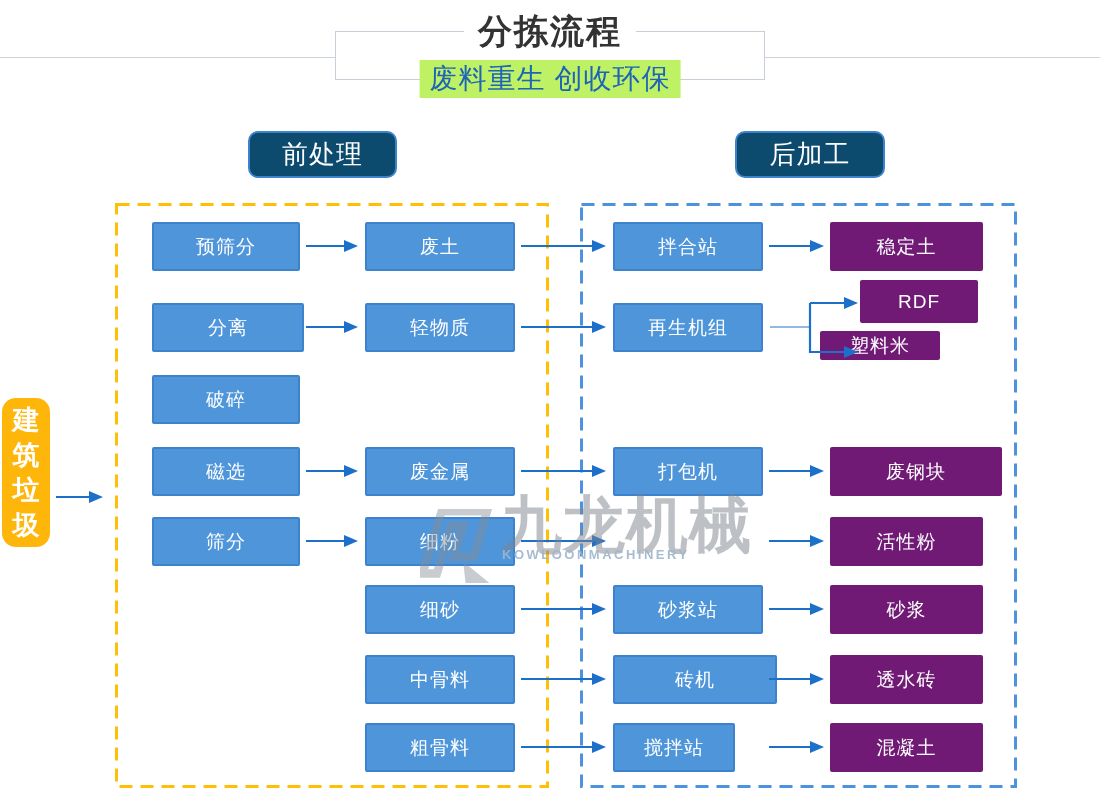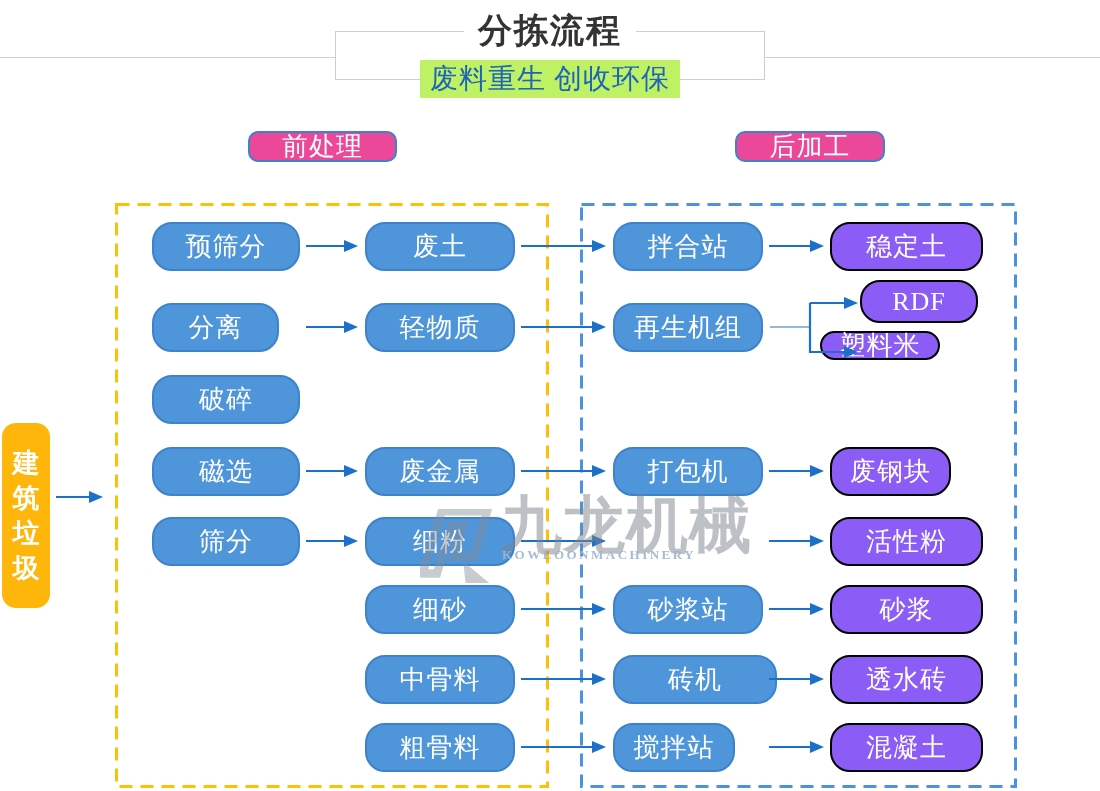--- a/index.html
+++ b/index.html
@@ -1,46 +1,46 @@
 <!DOCTYPE html>
 <html><head>
 <meta charset="utf-8">
 <style>
   html,body{margin:0;padding:0;background:#fff;}
   .canvas{
     position:relative;width:1100px;height:791px;overflow:hidden;background:#fff;
-    font-family:Liberation Serif, serif;
+    font-family:Liberation Sans, sans-serif;
   }
   .header-line{position:absolute;left:0;top:57px;width:1100px;height:1px;background:#cdd2da;z-index:0;}
   .title-box{position:absolute;left:335px;top:31px;width:428px;height:47px;background:#fff;border:1px solid #c9cfd8;z-index:1;}
   .main-title{
     position:absolute;left:50%;top:-22px;transform:translateX(-50%);
     background:#fff;padding:0 14px;white-space:nowrap;
     font-size:34px;font-weight:bold;color:#333;line-height:42px;letter-spacing:2px;
   }
   .sub-title{
     position:absolute;left:50%;top:28px;transform:translateX(-50%);
     background:#bef264;padding:0 10px;white-space:nowrap;
     font-size:28px;color:#1e64b8;line-height:38px;letter-spacing:1px;
   }
   .section-label{
-    position:absolute;height:31px;border-radius:10px;z-index:2;
-    background:#ec4899;border:2px solid #3c82cd;box-sizing:border-box;
+    position:absolute;height:47px;border-radius:10px;z-index:2;
+    background:#0c4a6e;border:2px solid #3c82cd;box-sizing:border-box;
     display:flex;align-items:center;justify-content:center;
     color:#fff;font-size:26px;letter-spacing:1px;
   }
   .node{
-    position:absolute;height:49px;border-radius:20px;z-index:2;
+    position:absolute;height:49px;border-radius:2px;z-index:2;
     box-sizing:border-box;display:flex;align-items:center;justify-content:center;
-    color:#fff;font-size:26px;letter-spacing:1px;
+    color:#fff;font-size:19px;letter-spacing:1px;
   }
   .mid{background:#4e95da;border:2px solid #3c82cd;}
-  .dark{background:#8b5cf6;border:2px solid #000000;}
+  .dark{background:#701a75;border:2px solid #701a75;}
   .source-node{
-    position:absolute;left:2px;top:423px;width:48px;height:185px;
+    position:absolute;left:2px;top:398px;width:48px;height:149px;
     background:#ffb60a;border-radius:14px;z-index:2;
     display:flex;align-items:center;justify-content:center;
   }
   .source-node .vtext{
     width:30px;color:#fff;font-size:27px;font-weight:bold;line-height:35px;
     text-align:center;overflow-wrap:anywhere;word-break:break-all;
   }
   .overlay{position:absolute;left:0;top:0;z-index:3;}
   .watermark{position:absolute;left:420px;top:451px;width:340px;height:130px;z-index:6;pointer-events:none;margin-top:32px;}
   .wm-logo{position:absolute;left:0;top:26px;opacity:0.45;}
@@ -60,21 +60,21 @@
   </div>
 
   <div class="section-label" style="left:248px;top:131px;width:149px">前处理</div>
   <div class="section-label" style="left:735px;top:131px;width:150px">后加工</div>
 
   <div class="source-node">
     <div class="vtext">建筑垃圾</div>
   </div>
 
   <div class="node mid" style="left:152px;top:222px;width:148px">预筛分</div>
-  <div class="node mid" style="left:152px;top:303px;width:127px">分离</div>
+  <div class="node mid" style="left:152px;top:303px;width:152px">分离</div>
   <div class="node mid" style="left:152px;top:375px;width:148px">破碎</div>
   <div class="node mid" style="left:152px;top:447px;width:148px">磁选</div>
   <div class="node mid" style="left:152px;top:517px;width:148px">筛分</div>
 
   <div class="node mid" style="left:365px;top:222px;width:150px">废土</div>
   <div class="node mid" style="left:365px;top:447px;width:150px">废金属</div>
   <div class="node mid" style="left:365px;top:303px;width:150px">轻物质</div>
   <div class="node mid" style="left:365px;top:517px;width:150px">细粉</div>
   <div class="node mid" style="left:365px;top:585px;width:150px">细砂</div>
   <div class="node mid" style="left:365px;top:655px;width:150px">中骨料</div>
@@ -83,21 +83,21 @@
   <div class="node mid" style="left:613px;top:222px;width:150px">拌合站</div>
   <div class="node mid" style="left:613px;top:303px;width:150px">再生机组</div>
   <div class="node mid" style="left:613px;top:447px;width:150px">打包机</div>
   <div class="node mid" style="left:613px;top:585px;width:150px">砂浆站</div>
   <div class="node mid" style="left:613px;top:655px;width:164px">砖机</div>
   <div class="node mid" style="left:613px;top:723px;width:122px">搅拌站</div>
 
   <div class="node dark" style="left:830px;top:222px;width:153px">稳定土</div>
   <div class="node dark" style="left:860px;top:280px;width:118px;height:43px">RDF</div>
   <div class="node dark" style="left:820px;top:331px;width:120px;height:29px">塑料米</div>
-  <div class="node dark" style="left:830px;top:447px;width:121px">废钢块</div>
+  <div class="node dark" style="left:830px;top:447px;width:172px">废钢块</div>
   <div class="node dark" style="left:830px;top:517px;width:153px">活性粉</div>
   <div class="node dark" style="left:830px;top:585px;width:153px">砂浆</div>
   <div class="node dark" style="left:830px;top:655px;width:153px">透水砖</div>
   <div class="node dark" style="left:830px;top:723px;width:153px">混凝土</div>
 
   <svg class="overlay" width="1100" height="791" viewBox="0 0 1100 791">
     <defs>
       <marker id="ah" viewBox="0 0 14 12" markerWidth="14" markerHeight="12" refX="2" refY="6" orient="auto" markerUnits="userSpaceOnUse">
         <path d="M0,0 L14,6 L0,12 Z" fill="#1c70ca"></path>
       </marker>

